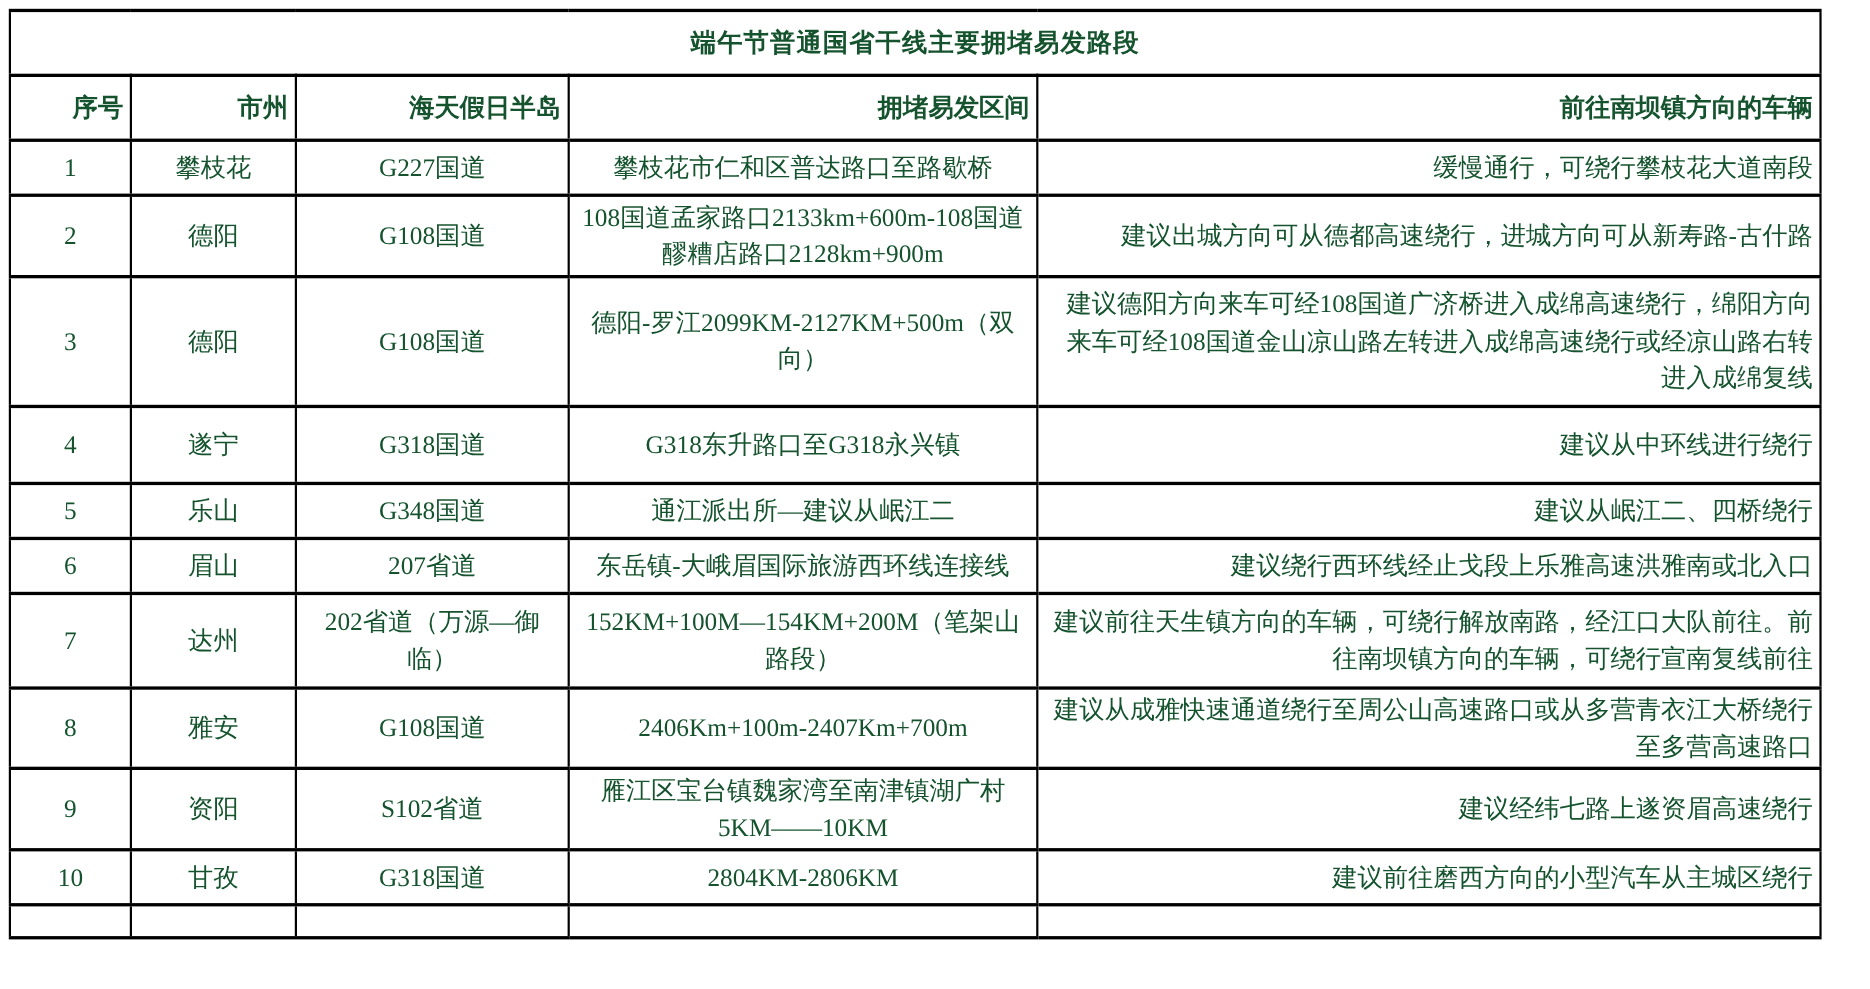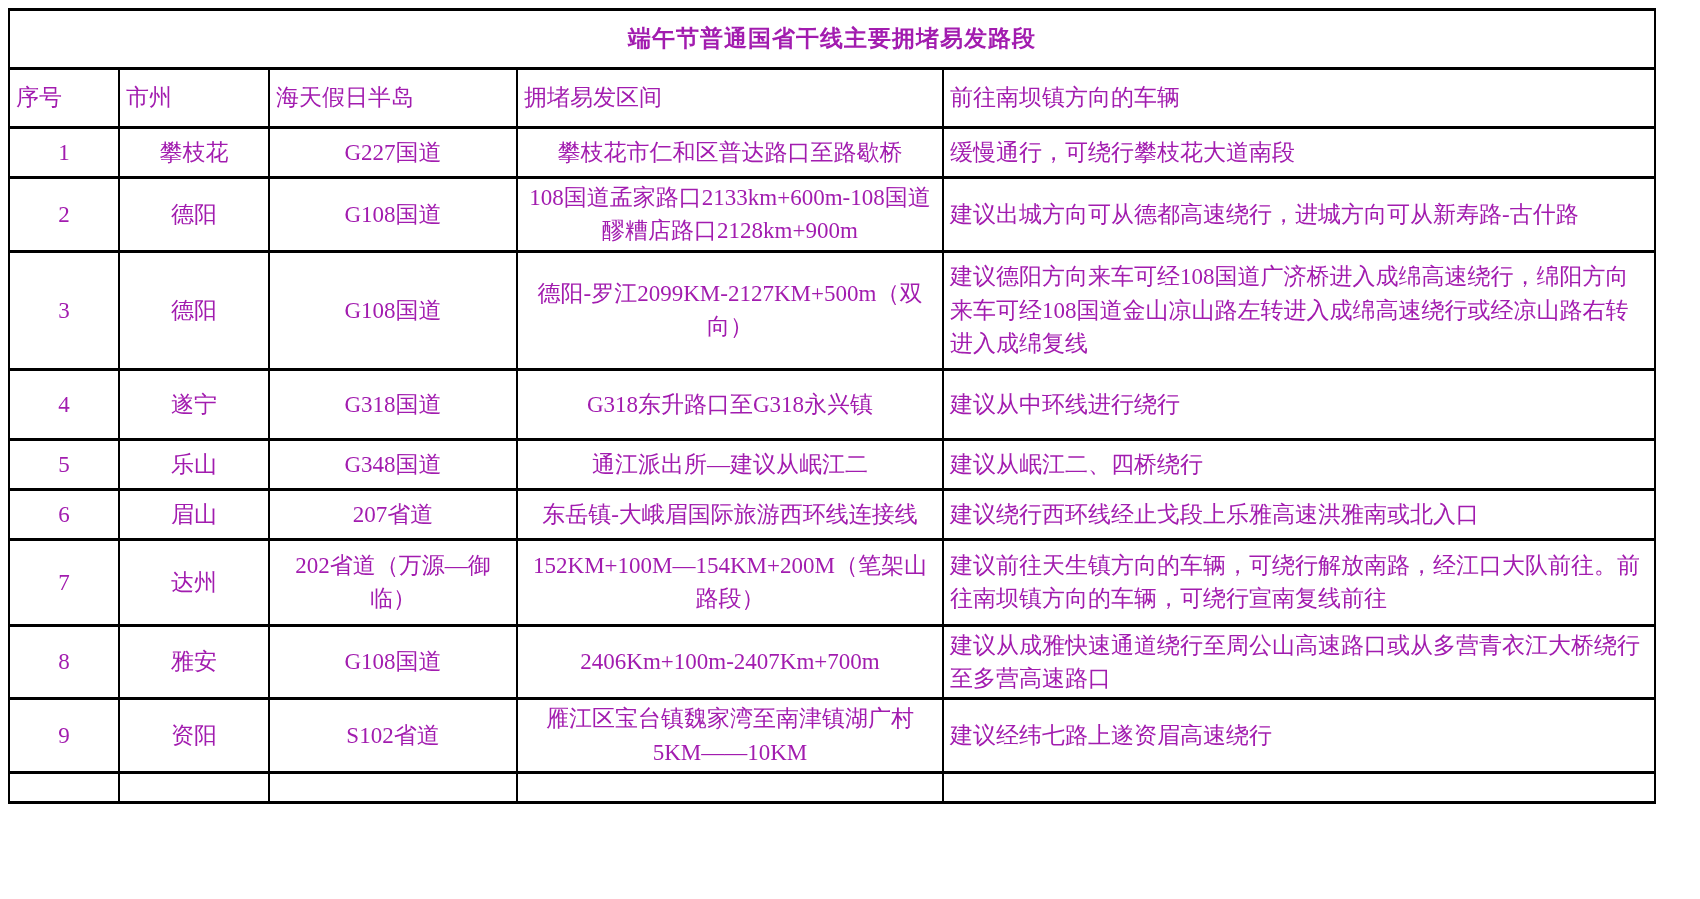--- a/index.html
+++ b/index.html
@@ -6,21 +6,21 @@
     margin: 0;
     padding: 0;
     background: #ffffff;
   }
   .canvas {
     width: 1700px;
     height: 899px;
     background: #ffffff;
     overflow: hidden;
     font-family: "Liberation Serif", "DejaVu Serif", serif;
-    color: #a21caf;
+    color: #14532d;
   }
   .sheet {
     padding: 8px 0 0 8px;
   }
   table.main {
     border-collapse: collapse;
     table-layout: fixed;
     width: 1646px;
   }
   table.main th, table.main td {
@@ -36,26 +36,26 @@
     word-break: break-word;
   }
   .title-row th {
     font-size: 33px;
     font-weight: bold;
     text-align: center;
     height: 52px;
     letter-spacing: 1px;
   }
   .header-row th {
-    font-weight: normal;
-    text-align: left;
+    font-weight: bold;
+    text-align: right;
     height: 52px;
   }
   td.center { text-align: center; }
-  td.left  { text-align: left; padding-left: 8px; padding-right: 10px; }
+  td.left  { text-align: right; padding-left: 8px; padding-right: 10px; }
   .rh50  { height: 50px; }
   .rh60  { height: 60px; }
   .rh70  { height: 70px; }
   .rh72  { height: 72px; }
   .rh86  { height: 86px; }
   .rh118 { height: 118px; }
   .rh30  { height: 30px; }
 </style>
 </head>
 <body>
@@ -139,20 +139,27 @@
           <td class="center">2406Km+100m-2407Km+700m</td>
           <td class="left">建议从成雅快速通道绕行至周公山高速路口或从多营青衣江大桥绕行至多营高速路口</td>
         </tr>
         <tr class="rh60">
           <td class="center">9</td>
           <td class="center">资阳</td>
           <td class="center">S102省道</td>
           <td class="center">雁江区宝台镇魏家湾至南津镇湖广村5KM——10KM</td>
           <td class="left">建议经纬七路上遂资眉高速绕行</td>
         </tr>
+        <tr class="rh50">
+          <td class="center">10</td>
+          <td class="center">甘孜</td>
+          <td class="center">G318国道</td>
+          <td class="center">2804KM-2806KM</td>
+          <td class="left">建议前往磨西方向的小型汽车从主城区绕行</td>
+        </tr>
         <tr class="rh30">
           <td class="center"></td>
           <td class="center"></td>
           <td class="center"></td>
           <td class="center"></td>
           <td class="left"></td>
         </tr>
       </tbody>
     </table>
   </div>

